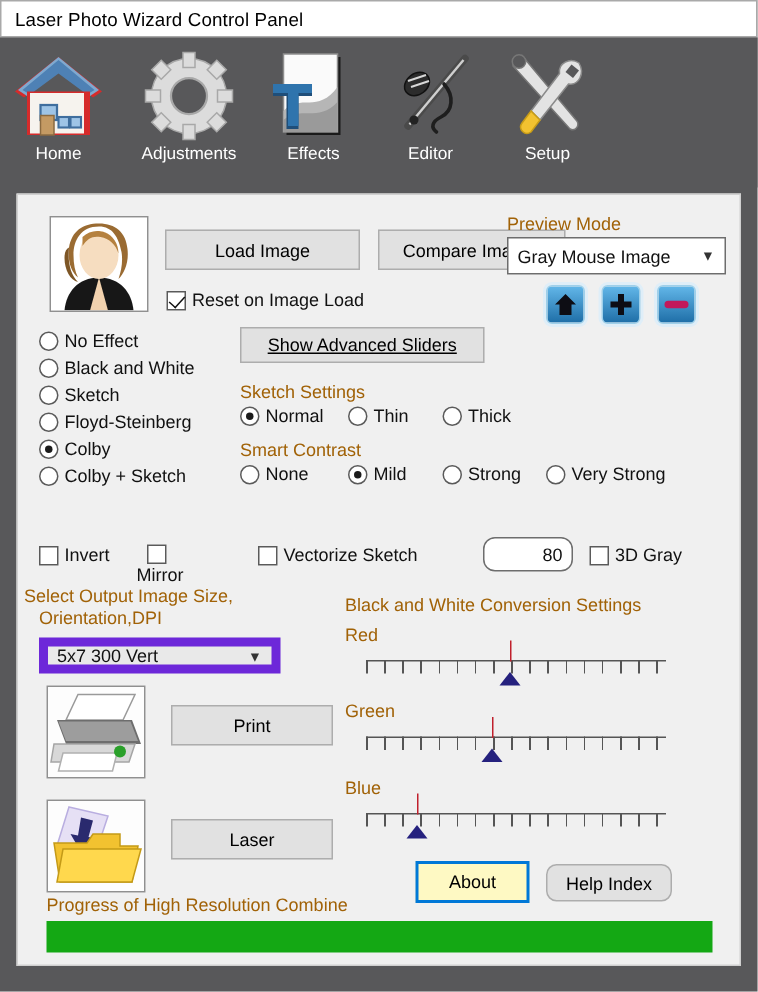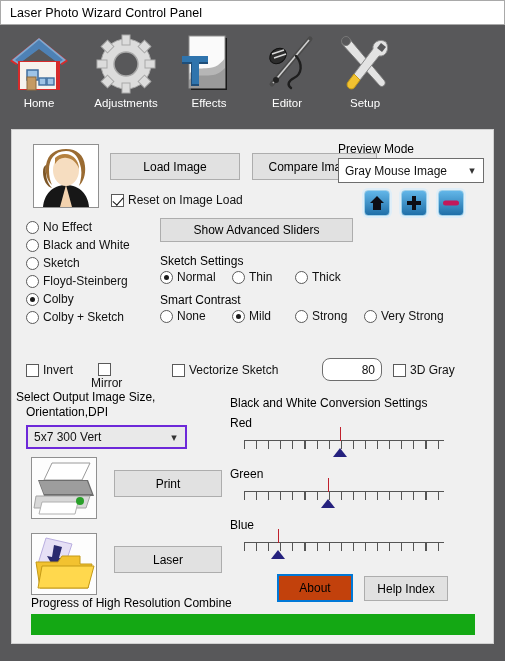--- a/index.html
+++ b/index.html
@@ -38,39 +38,39 @@
     background:#f0f0f0;border:1px solid #d0d0d0;box-sizing:border-box;
   }
 
   
   .btn{
     position:absolute;background:#e1e1e1;border:1px solid #adadad;
     font-family:"Liberation Sans",sans-serif;font-size:12px;color:#000;
     display:flex;align-items:center;justify-content:center;
     box-sizing:border-box;cursor:pointer;
   }
-  .btn.focus{border:2px solid #0078d7;background:#c2410c;}
+  .btn.focus{border:2px solid #0078d7;background:#fef9c3;}
   .thumbbox{
     position:absolute;background:#fff;border:1px solid #909090;
     box-sizing:border-box;overflow:hidden;
   }
   .combo{
     position:absolute;background:#fff;border:1px solid #6d6d6d;
     box-sizing:border-box;display:flex;align-items:center;
     padding-left:6px;font-size:12px;cursor:pointer;
   }
-  .combo.gray{background:#e9e9e9;border:2px solid #6d28d9;}
+  .combo.gray{background:#e9e9e9;border:6px solid #6d28d9;}
   .combo .cv{flex:1;}
   .combo .chev{width:22px;text-align:center;color:#333;font-size:11px;}
   .txtbox{
     position:absolute;background:#fff;border:1px solid #6d6d6d;
     box-sizing:border-box;display:flex;align-items:center;justify-content:flex-end;
     padding-right:6px;font-size:12px;
   }
-  .lbl{position:absolute;font-size:12px;color:#000000;white-space:nowrap;}
+  .lbl{position:absolute;font-size:12px;color:#a16207;white-space:nowrap;}
 
   .radio{position:absolute;display:flex;align-items:center;cursor:pointer;white-space:nowrap;}
   .radio .dot{
     width:13px;height:13px;border-radius:50%;border:1px solid #5a5a5a;
     background:#fff;box-sizing:border-box;margin-right:4px;position:relative;flex:none;
   }
   .radio.on .dot:after{
     content:"";position:absolute;left:3px;top:3px;width:5px;height:5px;
     border-radius:50%;background:#1b1b1b;
   }
@@ -271,21 +271,21 @@
     </div>
     <div class="radio on" style="left:14px;top:162px;">
       <span class="dot"></span>
       <span class="rl">Colby</span>
     </div>
     <div class="radio" style="left:14px;top:180px;">
       <span class="dot"></span>
       <span class="rl">Colby + Sketch</span>
     </div>
 
-    <div class="btn" style="left:148px;top:88px;width:193px;height:24px;">
+    <div class="btn" style="left:148px;top:88px;width:163px;height:24px;text-decoration:underline;">
       <span>Show Advanced Sliders</span>
     </div>
 
     <div class="lbl" style="left:148px;top:124px;">Sketch Settings</div>
     <div class="radio on" style="left:148px;top:140px;">
       <span class="dot"></span>
       <span class="rl">Normal</span>
     </div>
     <div class="radio" style="left:220px;top:140px;">
       <span class="dot"></span>
@@ -392,21 +392,21 @@
     <div class="slider" style="left:232px;top:404px;width:200px;">
       <div class="topline"></div>
       <div class="ticks"></div>
       <div class="needle" style="left:17%;"></div>
       <div class="thumb" style="left:17%;"></div>
     </div>
 
     <div class="btn focus" style="left:265px;top:444px;width:76px;height:28px;">
       <span>About</span>
     </div>
-    <div class="btn" style="left:352px;top:446px;width:84px;height:25px;">
+    <div class="btn" style="left:352px;top:446px;width:84px;height:25px;border-radius:7px;">
       <span>Help Index</span>
     </div>
 
     <div class="lbl" style="left:19px;top:466px;">Progress of High Resolution Combine</div>
     <div class="progwrap" style="left:19px;top:484px;width:444px;height:21px;">
       <div class="progbar" id="progfill" style="width: 100%; background: rgb(20, 168, 20);"></div>
     </div>
 
   </div>
 </div>

